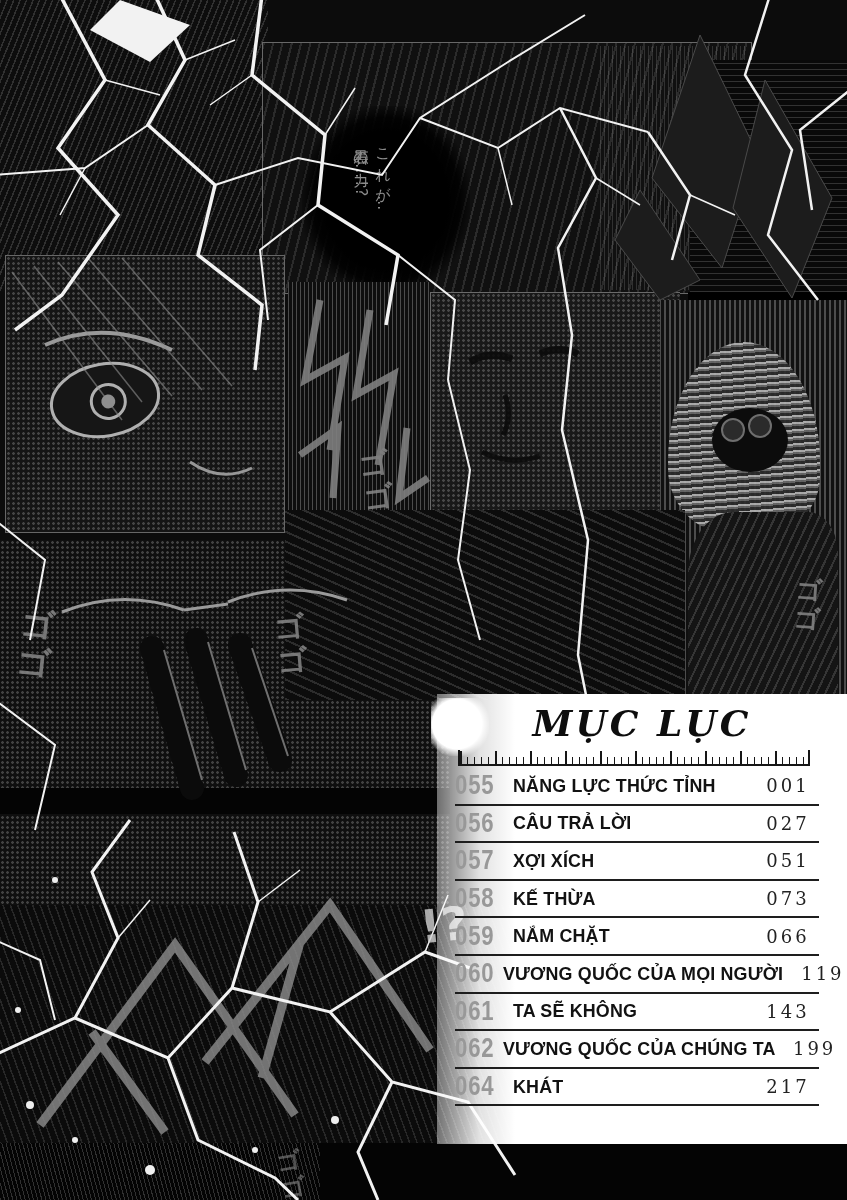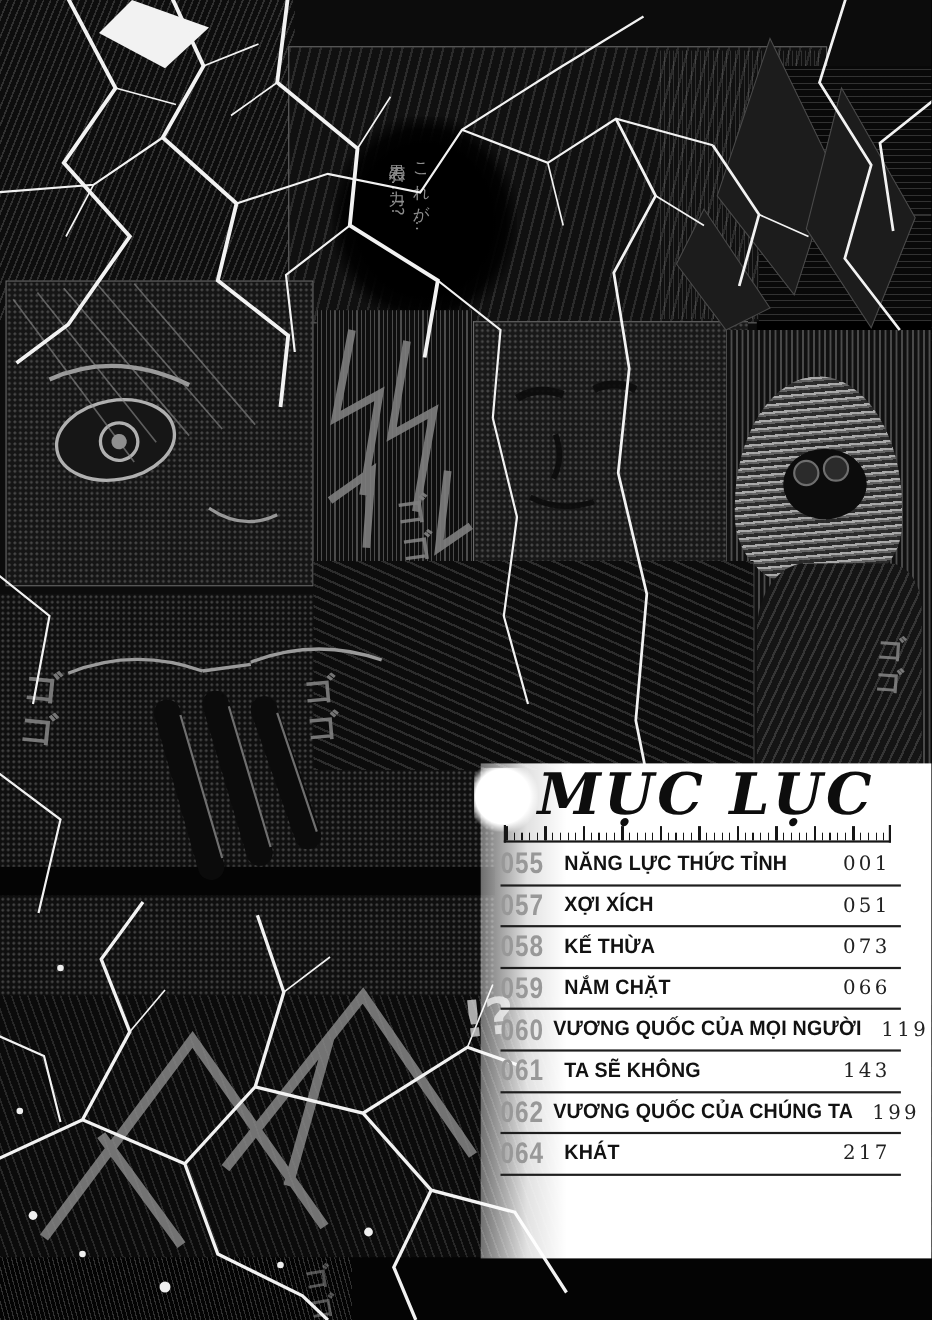--- a/index.html
+++ b/index.html
@@ -69,21 +69,21 @@
                   transform:rotate(-6deg); font-family:"DejaVu Sans", sans-serif; }
 
   
   .toc { position:absolute; left:437px; top:694px; width:410px; height:450px; z-index:5;
          background: linear-gradient(90deg, rgba(255,255,255,.42) 0, rgba(255,255,255,.88) 42px, #fff 78px);
          color:#111; }
   .toc-glow { position:absolute; left:-6px; top:4px; width:58px; height:58px;
               background: radial-gradient(circle at 45% 45%, #fff 0 55%, rgba(255,255,255,0) 74%); }
   .toc-title { margin:0; padding-top:6px; text-align:center;
                font-family:"DejaVu Serif", serif; font-style:italic; font-weight:bold;
-               font-size:52px; letter-spacing:3px; color:#0d0d0d; line-height:46px; }
+               font-size:36px; letter-spacing:3px; color:#0d0d0d; line-height:46px; }
   .ruler { position:absolute; left:21px; top:56px; width:352px; height:16px;
            border-bottom:2px solid #161616; border-left:2px solid #161616; border-right:2px solid #161616;
            background:
              repeating-linear-gradient(90deg, #161616 0 2px, transparent 2px 35px) bottom left / 100% 13px no-repeat,
              repeating-linear-gradient(90deg, #161616 0 1px, transparent 1px 7px) bottom left / 100% 7px no-repeat; }
   .rows { position:absolute; left:18px; top:74px; width:364px; }
   .row { display:flex; align-items:center; height:37.6px; border-bottom:2px solid #1e1e1e; }
   .num { width:58px; font-size:27px; font-weight:800; color:#989898; letter-spacing:1px;
          transform:scaleX(.82); transform-origin:left center; font-family:"Liberation Sans", sans-serif; }
   .ttl { flex:1; font-size:19px; font-weight:bold; color:#121212; letter-spacing:.2px;
@@ -192,20 +192,25 @@
     <div class="toc-glow"></div>
     <h1 class="toc-title">MỤC LỤC</h1>
     <div class="ruler"></div>
     <div class="rows">
       <div class="row">
         <span class="num">055</span>
         <span class="ttl">NĂNG LỰC THỨC TỈNH</span>
         <span class="pg">001</span>
       </div>
       <div class="row">
+        <span class="num">056</span>
+        <span class="ttl">CÂU TRẢ LỜI</span>
+        <span class="pg">027</span>
+      </div>
+      <div class="row">
         <span class="num">057</span>
         <span class="ttl">XỢI XÍCH</span>
         <span class="pg">051</span>
       </div>
       <div class="row">
         <span class="num">058</span>
         <span class="ttl">KẾ THỪA</span>
         <span class="pg">073</span>
       </div>
       <div class="row">

